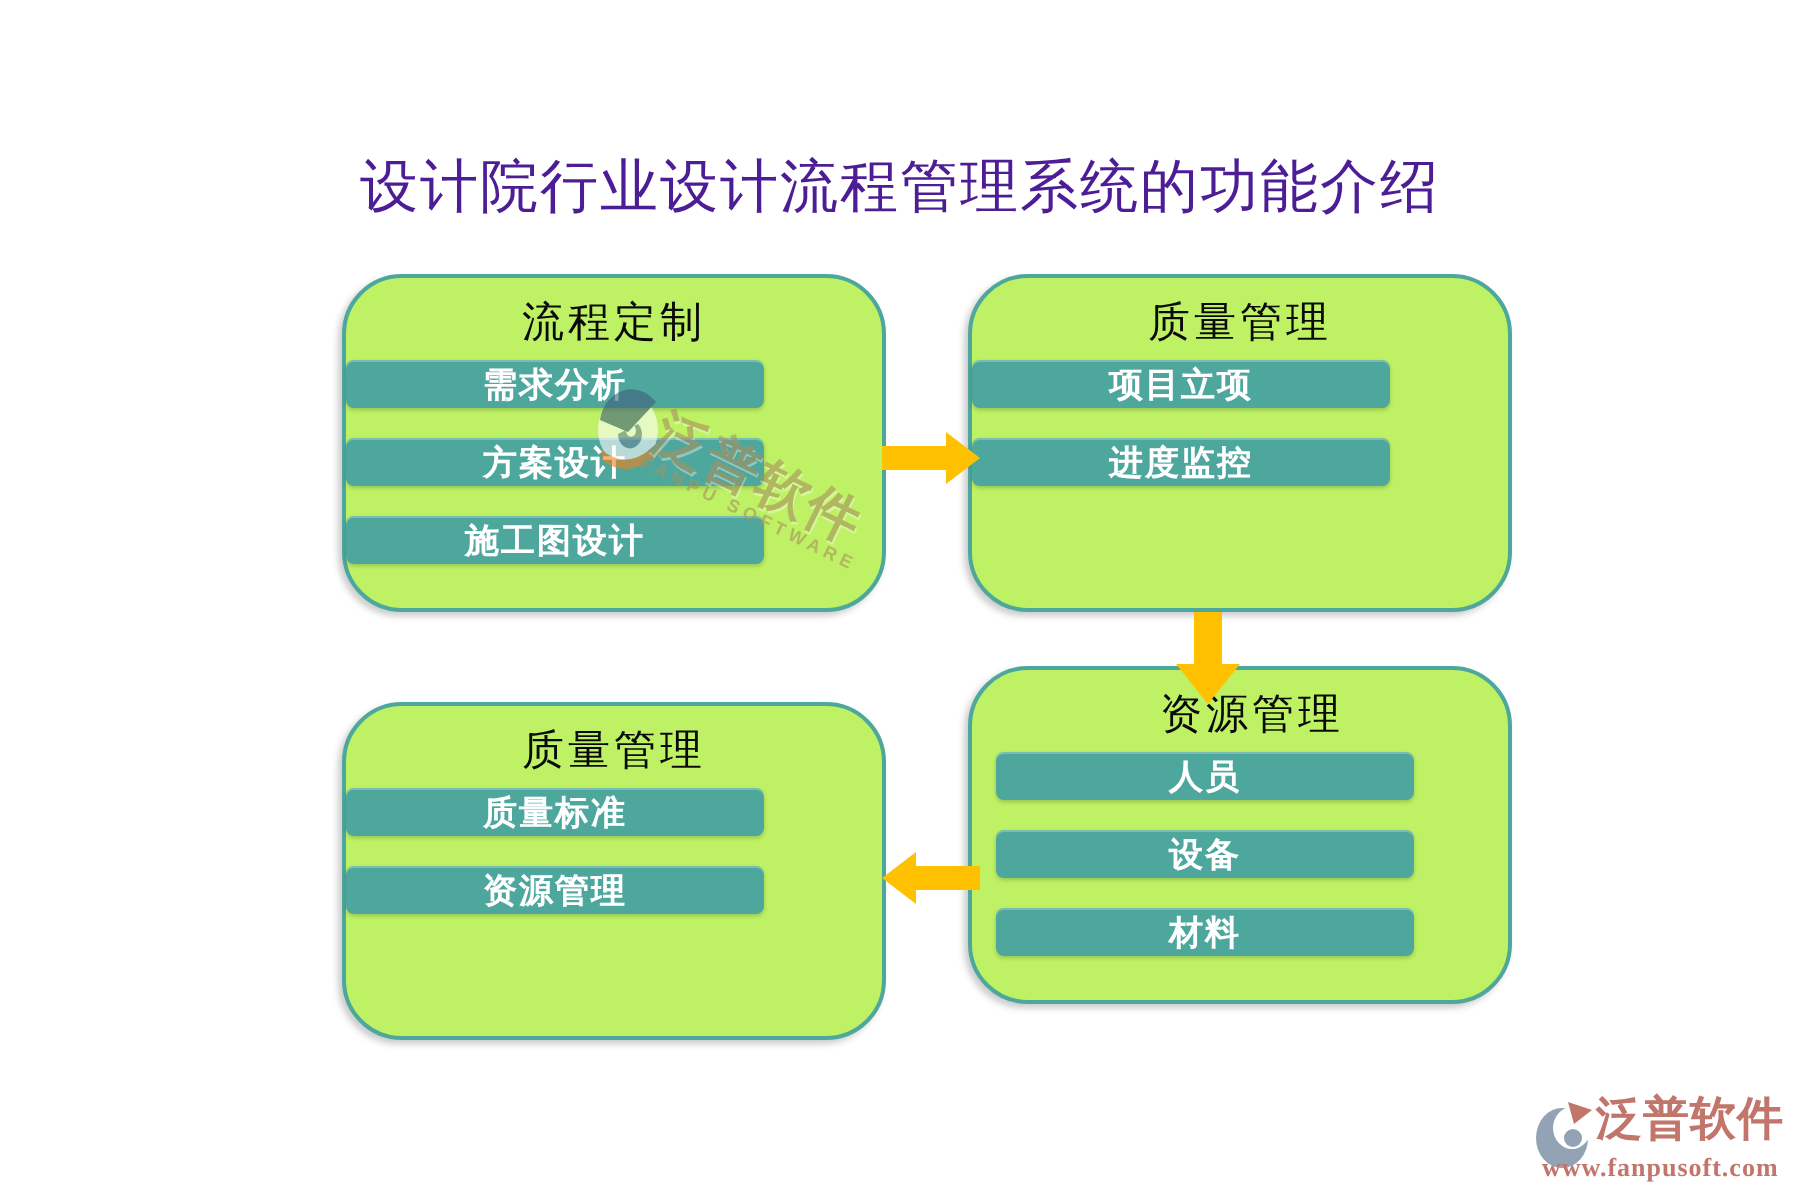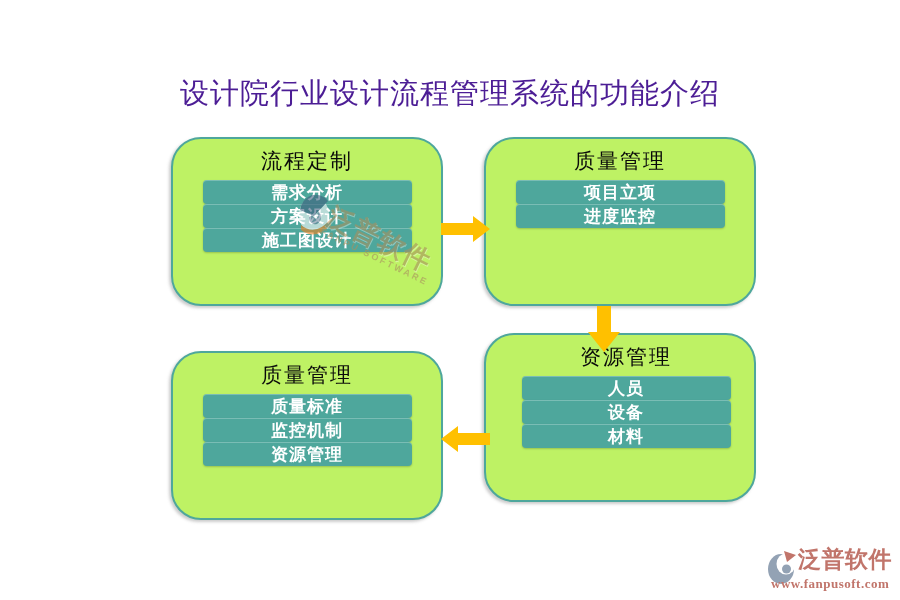--- a/index.html
+++ b/index.html
@@ -20,21 +20,21 @@
   }
   .pos-tl{left:171px;top:137px;}
   .pos-tr{left:484px;top:137px;}
   .pos-bl{left:171px;top:351px;}
   .pos-br{left:484px;top:333px;padding-left:12px;}
   .box-title{
     margin-top:9px;text-align:center;
     font-family:"Liberation Serif","DejaVu Serif",serif;
     font-size:21px;line-height:26px;letter-spacing:2px;color:#0a0a0a;
   }
-  .pills{display:flex;flex-direction:column;align-items:center;margin-top:6px;}
+  .pills{display:flex;flex-direction:column;align-items:flex-start;row-gap:15px;margin-top:6px;}
   .pill{
     width:209px;height:24px;border-radius:4px;background:var(--teal,#4EA79C);
     display:flex;align-items:center;justify-content:center;
     color:var(--pill-text,#fff);font-size:17px;font-weight:bold;letter-spacing:1px;
     box-shadow:inset 0 1px 0 rgba(255,255,255,0.25),0 1px 2px rgba(0,0,0,0.2);
   }
   .arrow{position:absolute;color:var(--arrow,#FFC000);z-index:4;}
   .arrow-right{left:441px;top:216px;}
   .arrow-down{left:588px;top:306px;}
   .arrow-left{left:441px;top:426px;}
@@ -91,21 +91,20 @@
     <div class="pills">
       <div class="pill">项目立项</div>
       <div class="pill">进度监控</div>
     </div>
   </section>
 
   <section class="box pos-bl">
     <div class="box-title">质量管理</div>
     <div class="pills">
       <div class="pill">质量标准</div>
-      <div class="pill">监控机制</div>
       <div class="pill">资源管理</div>
     </div>
   </section>
 
   <section class="box pos-br">
     <div class="box-title">资源管理</div>
     <div class="pills">
       <div class="pill">人员</div>
       <div class="pill">设备</div>
       <div class="pill">材料</div>

